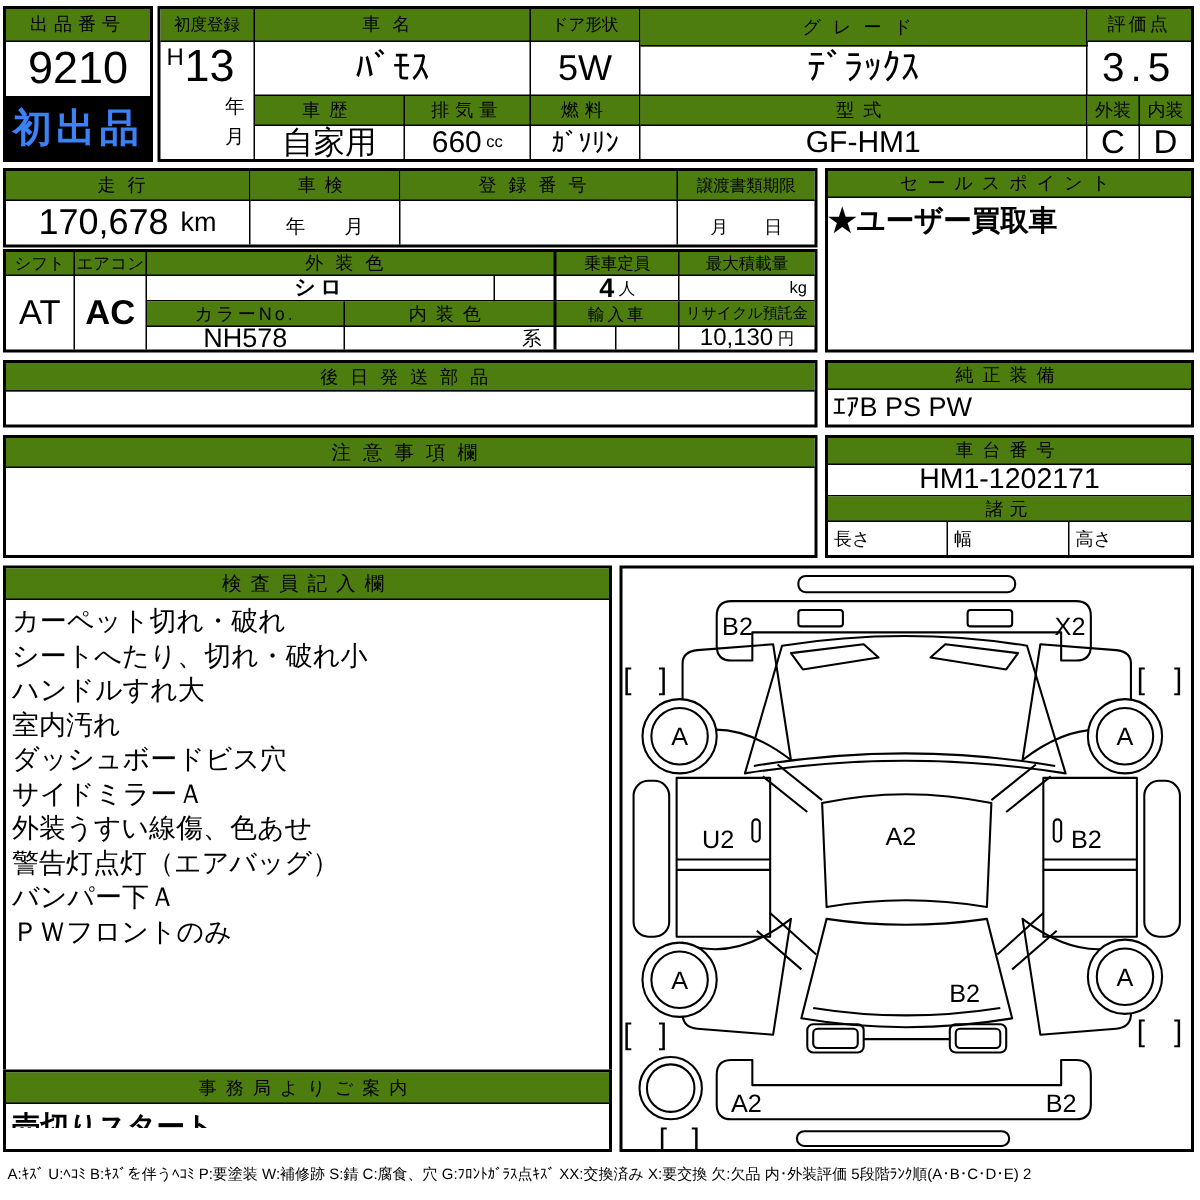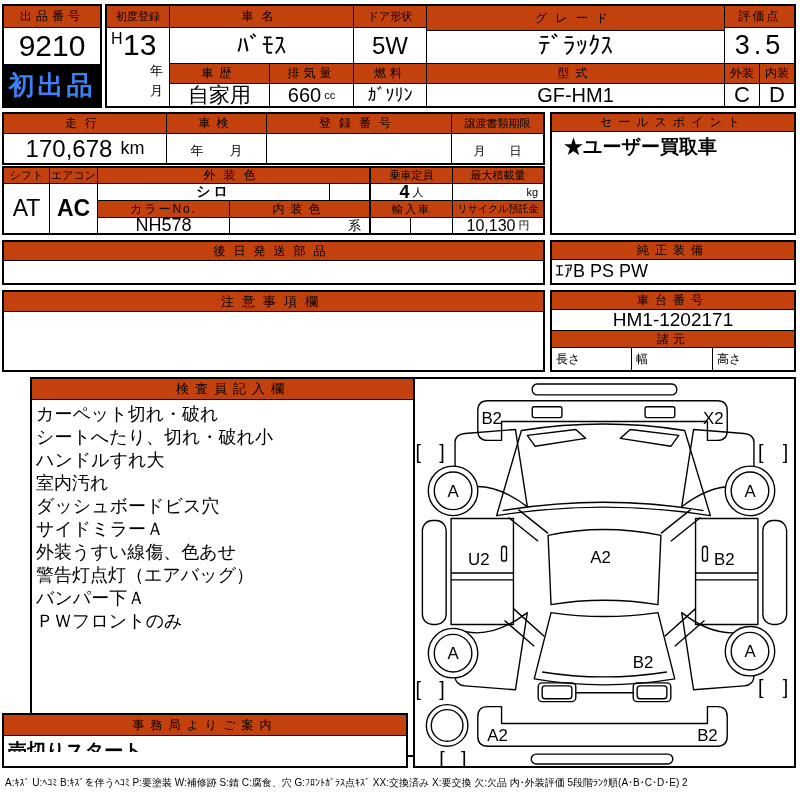--- a/index.html
+++ b/index.html
@@ -1,20 +1,20 @@
 <!DOCTYPE html>
 <html><head>
 <meta charset="utf-8">
 <style>
   html,body{margin:0;padding:0;background:#fff;}
   .sheet{position:relative;width:800px;height:800px;background:#fff;color:#000;
          font-family:"Liberation Sans",sans-serif;overflow:hidden;}
   .box{position:absolute;border:2px solid #000;background:#fff;box-sizing:border-box;}
   .cell{position:absolute;box-sizing:border-box;display:flex;align-items:center;justify-content:center;overflow:hidden;white-space:nowrap;}
-  .hd{background:#c2410c;font-size:12px;}
+  .hd{background:#4d7c0f;font-size:12px;}
   .br{border-right:1px solid #000;}
   .bb{border-bottom:1px solid #000;}
   .ls2{letter-spacing:2px;} .ls4{letter-spacing:4px;} .ls6{letter-spacing:6px;} .ls8{letter-spacing:8px;}
   .left{justify-content:flex-start;} .right{justify-content:flex-end;}
   .badge{background:#000;color:#3b82f6;font-weight:bold;font-size:26px;letter-spacing:3px;}
   .big{font-size:30px;}
   .unit{font-size:11px;margin-left:3px;}
   svg text{font-family:"Liberation Sans",sans-serif;}
   .notes div{font-size:18px;line-height:23px;white-space:nowrap;}
   .legend{position:absolute;left:5px;top:776px;width:792px;font-size:10px;white-space:nowrap;letter-spacing:0px;}
@@ -85,21 +85,21 @@
     <div class="cell br" style="left:263px;top:20px;width:185px;height:29px;"></div>
     <div class="cell" style="left:448px;top:20px;width:91px;height:29px;font-size:12px;align-items:flex-end;padding-bottom:3px;">
       <span>月</span>
       <span style="width:24px;"></span>
       <span>日</span>
     </div>
   </div>
 
   <div class="box" style="left:550px;top:112px;width:246px;height:123px;">
     <div class="cell hd bb ls6" style="left:0;top:0;width:242px;height:18px;">セールスポイント</div>
-    <div class="cell left" style="left:0;top:18px;width:242px;height:30px;font-size:19px;font-weight:bold;padding-left:12px;">★ユーザー買取車</div>
+    <div class="cell left" style="left:0;top:18px;width:242px;height:30px;font-size:19px;font-weight:bold;padding-left:0;">★ユーザー買取車</div>
   </div>
 
   <div class="box" style="left:2px;top:166px;width:543px;height:69px;">
     <div class="cell hd bb br" style="left:0;top:0;width:46px;height:16px;font-size:11px;">シフト</div>
     <div class="cell br" style="left:0;top:16px;width:46px;height:49px;font-size:23px;">AT</div>
     <div class="cell hd bb br" style="left:46px;top:0;width:48px;height:16px;font-size:11px;">エアコン</div>
     <div class="cell br" style="left:46px;top:16px;width:48px;height:49px;font-size:23px;font-weight:bold;">AC</div>
 
     <div class="cell hd bb br ls8" style="left:94px;top:0;width:272px;height:16px;">外装色</div>
     <div class="cell hd bb" style="left:366px;top:0;width:82px;height:16px;font-size:11px;border-left:1px solid #000;">乗車定員</div>
@@ -146,21 +146,21 @@
 
   <div class="box" style="left:550px;top:290px;width:246px;height:82px;">
     <div class="cell hd bb ls6" style="left:0;top:0;width:242px;height:18px;">車台番号</div>
     <div class="cell bb" style="left:0;top:18px;width:242px;height:21px;font-size:19px;">HM1-1202171</div>
     <div class="cell hd bb ls4" style="left:0;top:39px;width:242px;height:17px;">諸元</div>
     <div class="cell left br" style="left:0;top:56px;width:80px;height:22px;font-size:12px;padding-left:4px;">長さ</div>
     <div class="cell left br" style="left:80px;top:56px;width:81px;height:22px;font-size:12px;padding-left:4px;">幅</div>
     <div class="cell left" style="left:161px;top:56px;width:81px;height:22px;font-size:12px;padding-left:4px;">高さ</div>
   </div>
 
-  <div class="box" style="left:2px;top:377px;width:406px;height:380px;margin-left:28px;">
+  <div class="box" style="left:2px;top:377px;width:406px;height:380px;">
     <div class="cell hd bb ls6" style="left:0;top:0;width:402px;height:21px;font-size:13px;">検査員記入欄</div>
     <div class="notes" style="position:absolute;left:4px;top:24px;width:396px;">
       <div>カーペット切れ・破れ</div>
       <div>シートへたり、切れ・破れ小</div>
       <div>ハンドルすれ大</div>
       <div>室内汚れ</div>
       <div>ダッシュボードビス穴</div>
       <div>サイドミラーＡ</div>
       <div>外装うすい線傷、色あせ</div>
       <div>警告灯点灯（エアバッグ）</div>

